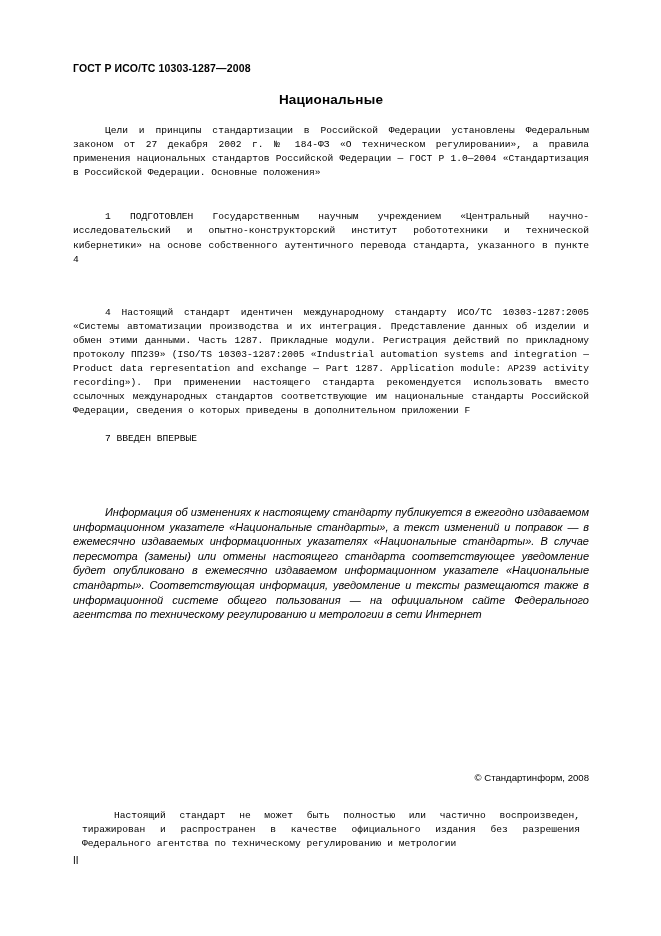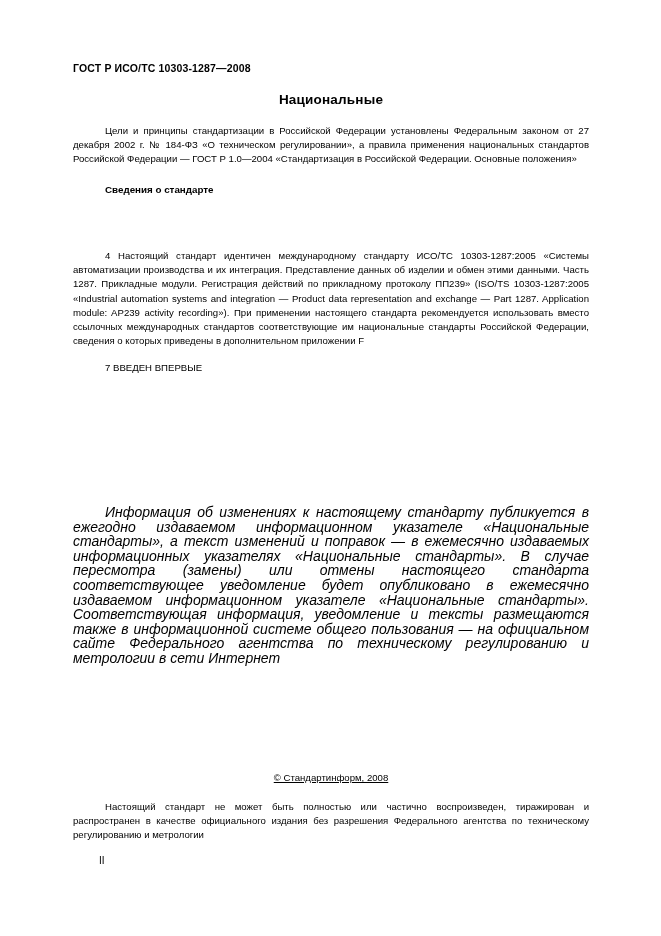--- a/index.html
+++ b/index.html
@@ -52,93 +52,93 @@
   p.para {
     margin: 0;
     font-size: 9.6px;
     line-height: 14.1px;
     text-align: justify;
     text-justify: inter-word;
     hyphens: none;
   }
   p.para.indent {
     text-indent: 32px;
+    font-family: Liberation Mono, monospace;
   }
   .gap-md { height: 13px; }
   .gap-lg { height: 17px; }
   .subhead {
     margin: 0;
     font-size: 9.8px;
     font-weight: bold;
     text-indent: 32px;
     line-height: 14px;
   }
   .notice {
     position: absolute;
     left: 0;
     top: 503px;
     width: 516px;
   }
   p.notice-para {
     margin: 0;
-    font-size: 14px;
+    font-size: 11px;
     line-height: 14.6px;
     font-style: italic;
     text-align: justify;
     text-indent: 32px;
   }
   .copyright {
     position: absolute;
     left: 0;
     top: 770px;
     width: 516px;
-    text-align: center;
+    text-align: right;
     font-size: 9.6px;
-    text-decoration: underline;
   }
   .footer-note {
     position: absolute;
     left: 0;
     top: 798px;
     width: 516px;
   }
   p.footer-para {
-    margin: 0;
+    margin: 9px;
     font-size: 9.6px;
     line-height: 14.1px;
     text-align: justify;
     text-indent: 32px;
+    font-family: Liberation Mono, monospace;
   }
   .page-number {
     position: absolute;
     left: 0;
     top: 853px;
     font-size: 10px;
-    margin-left: 26px;
   }
 </style>
 </head>
 <body>
 
 <div class="page">
   <div class="content">
 
     <div class="header-code">ГОСТ Р ИСО/ТС 10303-1287—2008</div>
 
     <div class="doc-title">Национальные</div>
 
     <div class="body-block" style="top:122px;">
       <p class="para indent">Цели и принципы стандартизации в Российской Федерации установлены Федеральным законом от 27 декабря 2002 г. № 184-ФЗ «О техническом регулировании», а правила применения национальных стандартов Российской Федерации — ГОСТ Р 1.0—2004 «Стандартизация в Российской Федерации. Основные положения»</p>
 
       <div class="gap-lg"></div>
 
-      <p class="subhead">Сведения о стандарте</p>
 
       <div class="gap-md"></div>
 
+      <p class="para indent">1  ПОДГОТОВЛЕН Государственным научным учреждением «Центральный научно-исследовательский и опытно-конструкторский институт робототехники и технической кибернетики» на основе собственного аутентичного перевода стандарта, указанного в пункте 4</p>
 
       <div class="gap-md"></div>
 
 
       <div class="gap-md"></div>
 
 
       <div class="gap-md"></div>
 
       <p class="para indent">4  Настоящий стандарт идентичен международному стандарту ИСО/ТС 10303-1287:2005 «Системы автоматизации производства и их интеграция. Представление данных об изделии и обмен этими данными. Часть 1287. Прикладные модули. Регистрация действий по прикладному протоколу ПП239» (ISO/TS 10303-1287:2005 «Industrial automation systems and integration — Product data representation and exchange — Part 1287.  Application module: AP239 activity recording»). При применении настоящего стандарта рекомендуется использовать вместо ссылочных международных стандартов соответствующие им национальные стандарты Российской Федерации, сведения о которых приведены в дополнительном приложении F</p>

